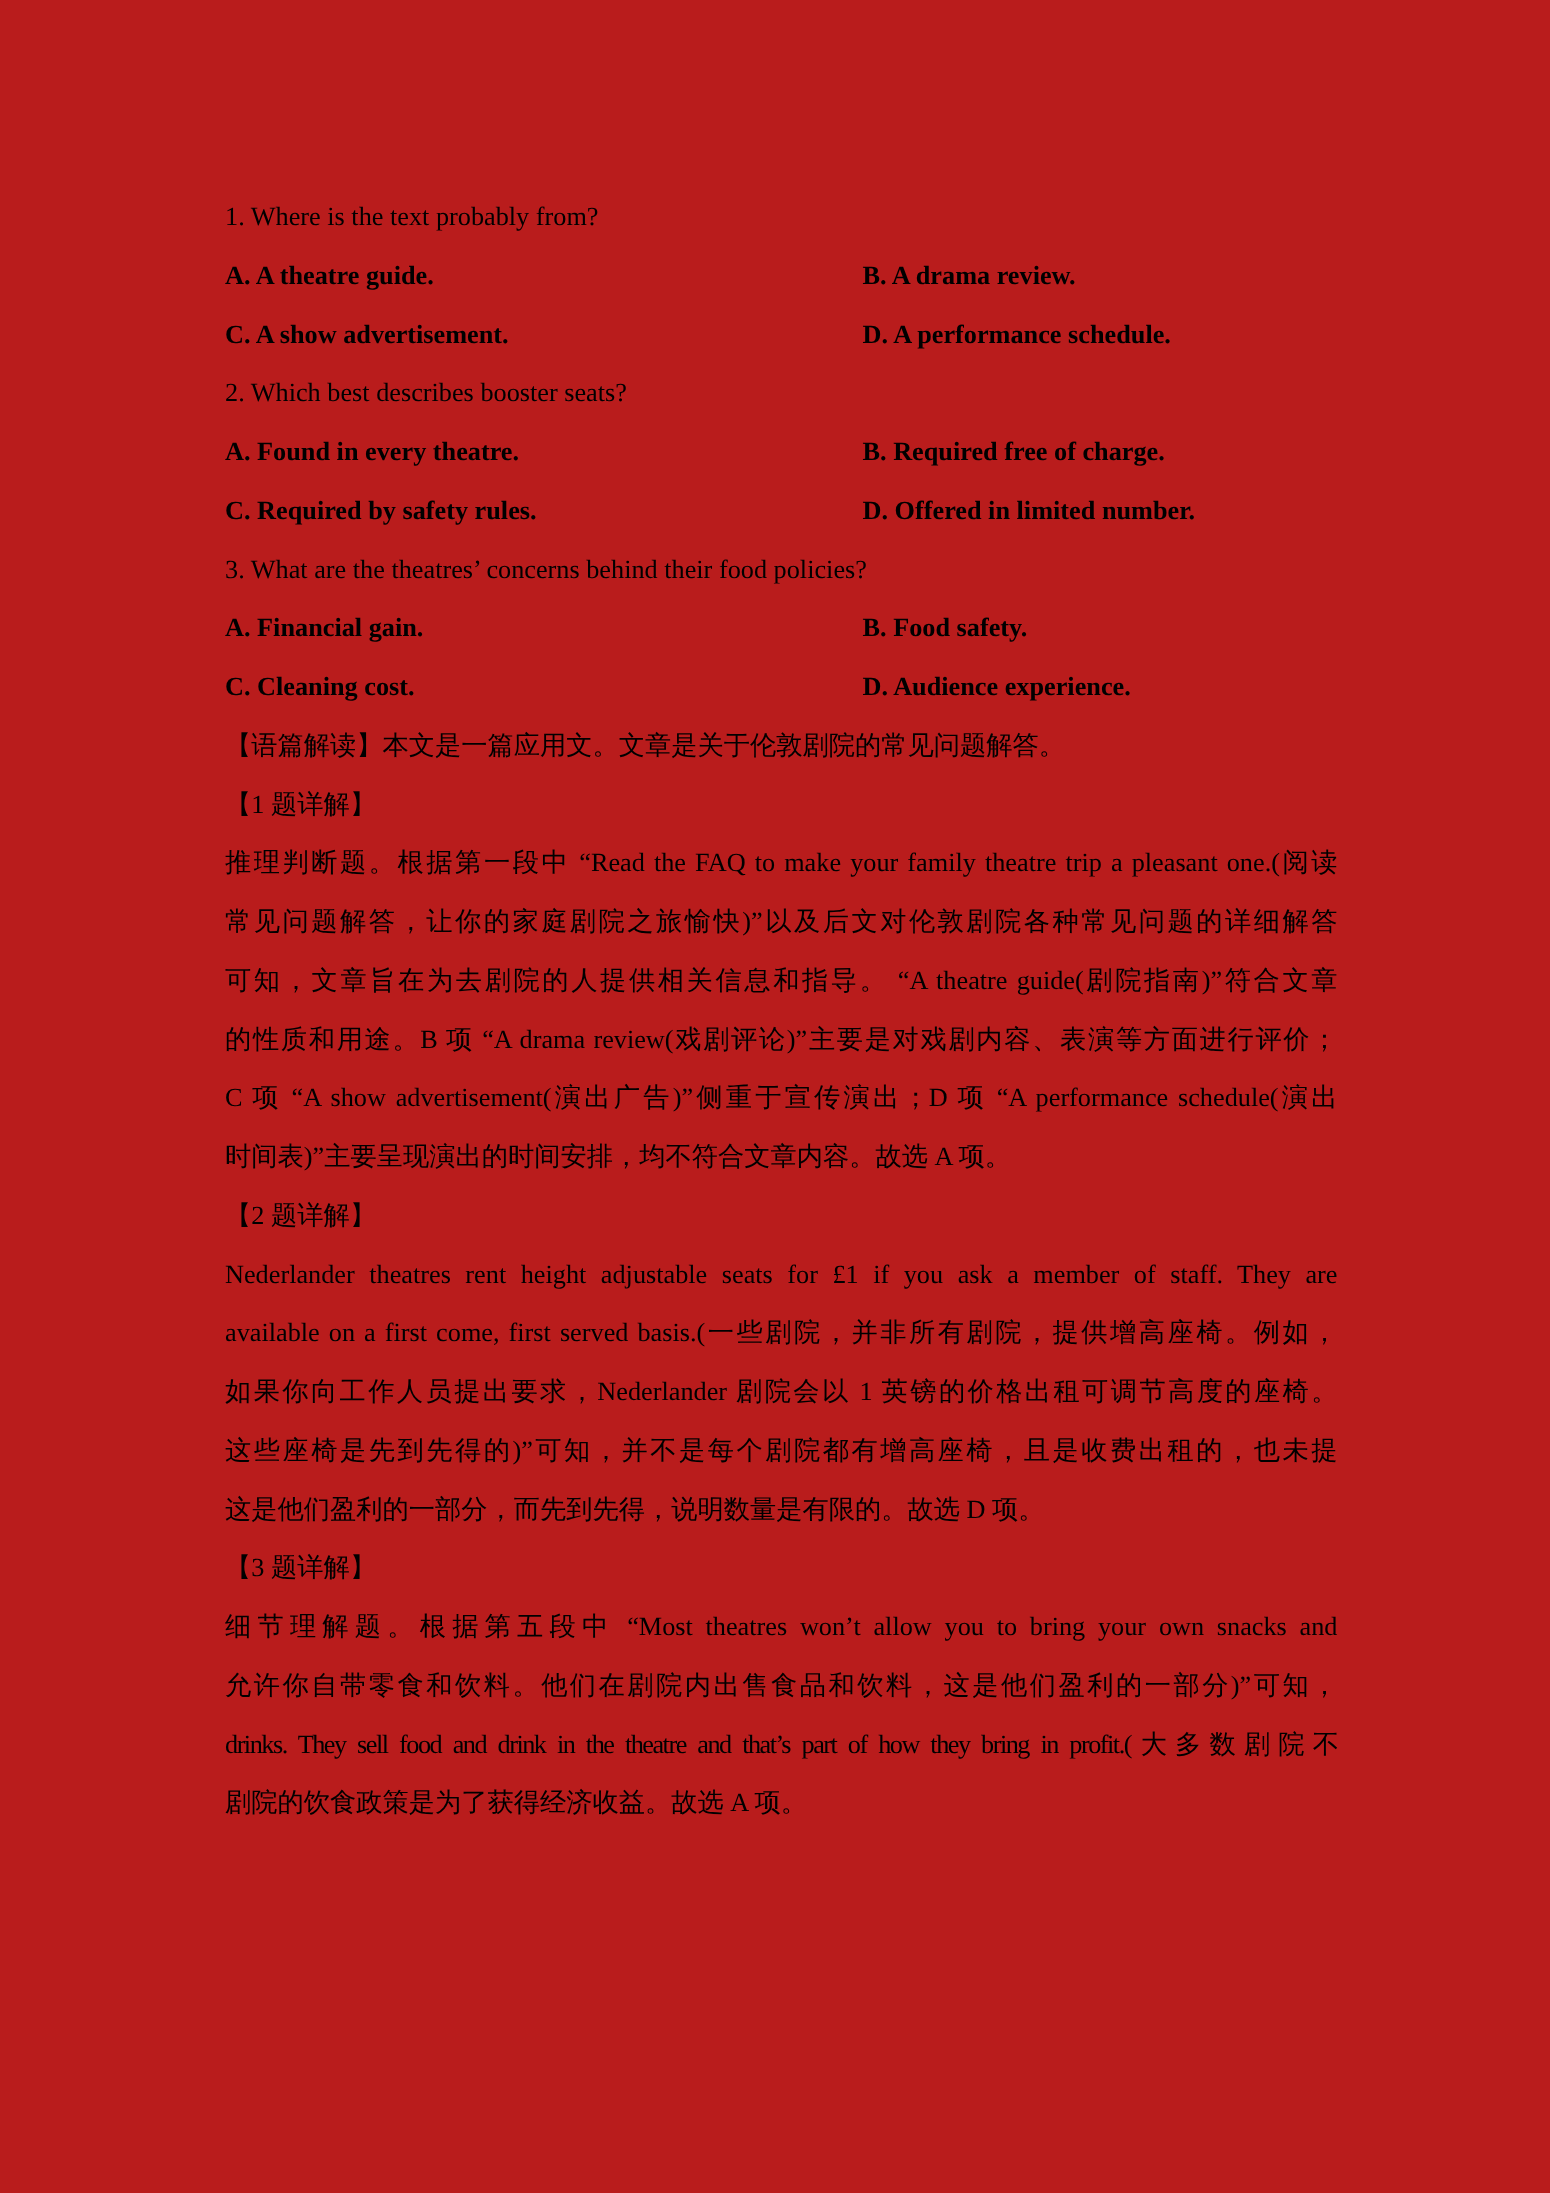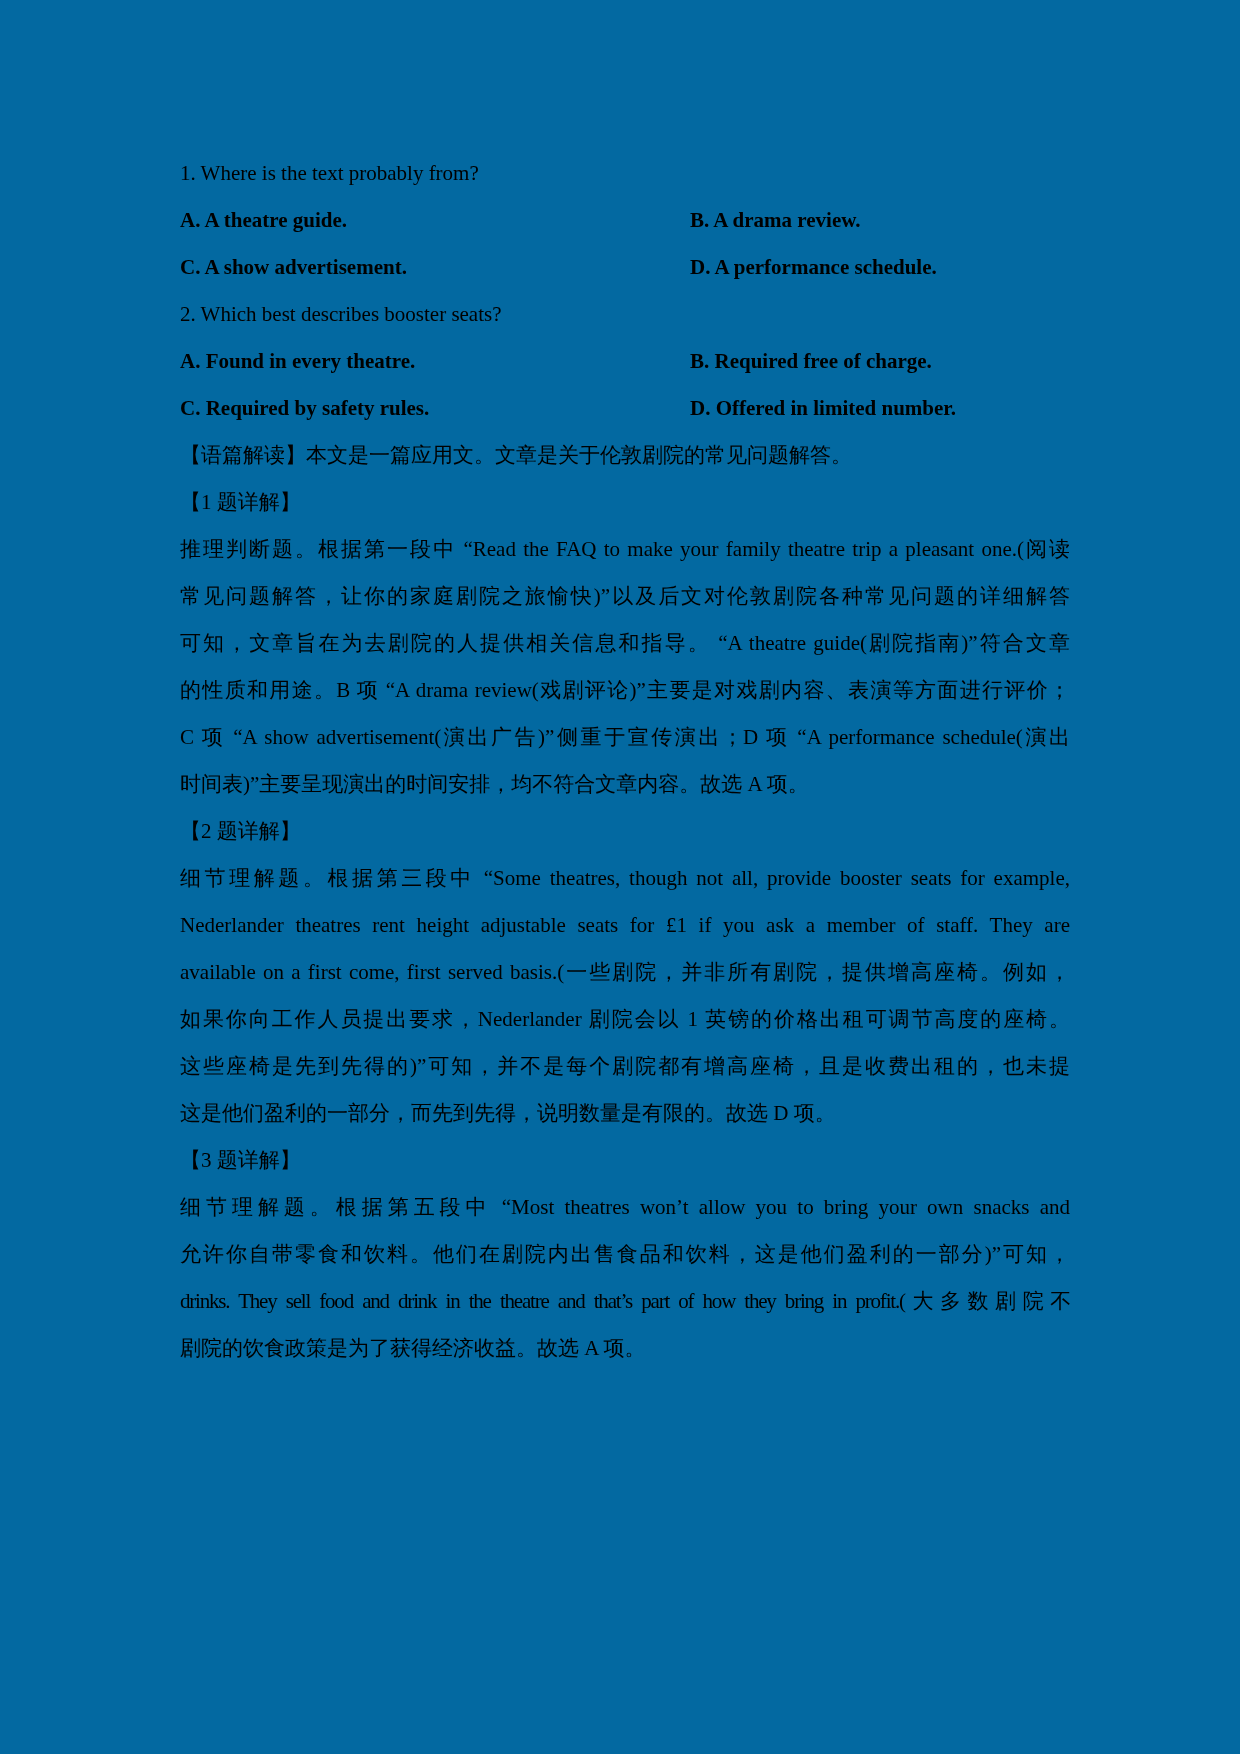--- a/index.html
+++ b/index.html
@@ -1,20 +1,20 @@
 <!DOCTYPE html>
 <html lang="zh"><head>
 <meta charset="utf-8">
 <style>
   html, body { margin: 0; padding: 0; background: #ffffff; }
   .page {
     position: relative;
     width: 1240px;
     height: 1754px;
-    background: #0369a1;
+    background: #b91c1c;
     color: #000000;
     font-family: "Liberation Serif", "DejaVu Serif", serif;
     font-size: 21px;
     overflow: hidden;
   }
   .content {
     position: absolute;
     top: 150px;
     left: 180px;
     width: 890px;
@@ -64,39 +64,49 @@
       <div class="line options">
         <span class="opt-left">A. Found in every theatre.</span>
         <span class="opt-right">B. Required free of charge.</span>
       </div>
       <div class="line options">
         <span class="opt-left">C. Required by safety rules.</span>
         <span class="opt-right">D. Offered in limited number.</span>
       </div>
     </section>
 
+    <section>
+      <div class="line">3. What are the theatres’ concerns behind their food policies?</div>
+      <div class="line options">
+        <span class="opt-left">A. Financial gain.</span>
+        <span class="opt-right">B. Food safety.</span>
+      </div>
+      <div class="line options">
+        <span class="opt-left">C. Cleaning cost.</span>
+        <span class="opt-right">D. Audience experience.</span>
+      </div>
+    </section>
 
 
     <div class="line">
       <span>【语篇解读】</span><span>本文是一篇应用文。文章是关于伦敦剧院的常见问题解答。</span>
     </div>
 
     <section>
       <div class="line">【1 题详解】</div>
       <div class="line just">推理判断题。根据第一段中 “Read the FAQ to make your family theatre trip a pleasant one.(阅读</div>
       <div class="line just">常见问题解答，让你的家庭剧院之旅愉快)”以及后文对伦敦剧院各种常见问题的详细解答</div>
       <div class="line just">可知，文章旨在为去剧院的人提供相关信息和指导。 “A theatre guide(剧院指南)”符合文章</div>
       <div class="line just">的性质和用途。B 项 “A drama review(戏剧评论)”主要是对戏剧内容、表演等方面进行评价；</div>
       <div class="line just">C 项 “A show advertisement(演出广告)”侧重于宣传演出；D 项 “A performance schedule(演出</div>
       <div class="line">时间表)”主要呈现演出的时间安排，均不符合文章内容。故选 A 项。</div>
     </section>
 
     <section>
       <div class="line">【2 题详解】</div>
-      <div class="line just">细节理解题。根据第三段中 “Some theatres, though not all, provide booster seats for example,</div>
       <div class="line just">Nederlander theatres rent height adjustable seats for £1 if you ask a member of staff. They are</div>
       <div class="line just">available on a first come, first served basis.(一些剧院，并非所有剧院，提供增高座椅。例如，</div>
       <div class="line just">如果你向工作人员提出要求，Nederlander 剧院会以 1 英镑的价格出租可调节高度的座椅。</div>
       <div class="line just">这些座椅是先到先得的)”可知，并不是每个剧院都有增高座椅，且是收费出租的，也未提</div>
       <div class="line">这是他们盈利的一部分，而先到先得，说明数量是有限的。故选 D 项。</div>
     </section>
 
     <section>
       <div class="line">【3 题详解】</div>
       <div class="line just">细节理解题。根据第五段中 “Most theatres won’t allow you to bring your own snacks and</div>

